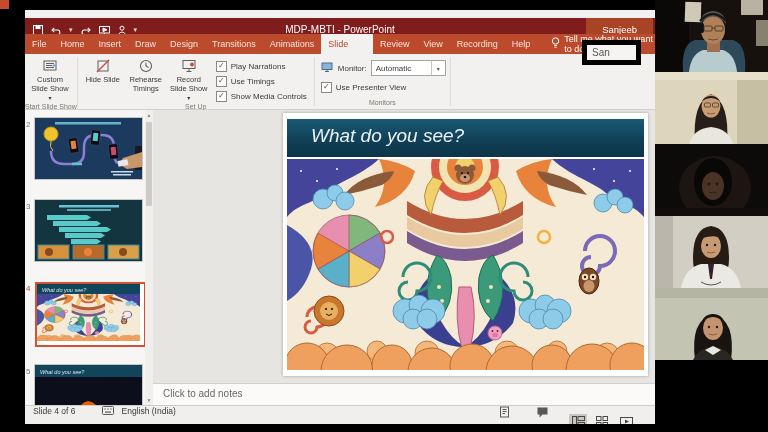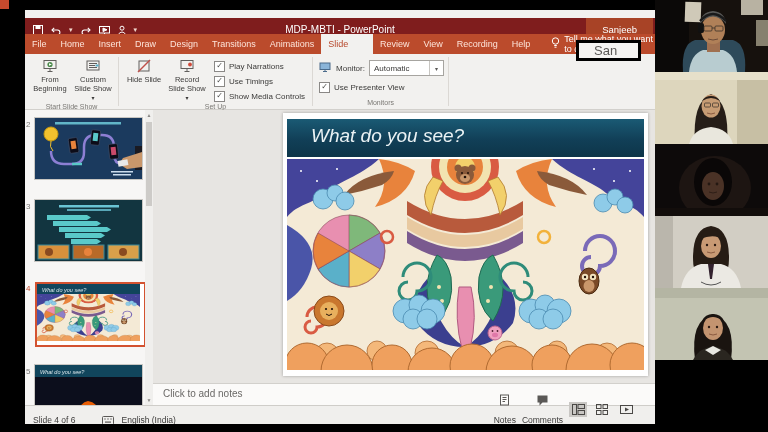--- a/index.html
+++ b/index.html
@@ -12,21 +12,21 @@
 
   .titlebar{position:absolute;left:0;top:8px;width:100%;height:24px;background:#7f1d1d;}
   .qat{position:absolute;left:8px;top:0;height:24px;display:flex;align-items:center;gap:7px;}
   .qat svg{display:block;}
   .qat .caret{color:#f3d9cf;font-size:7px;line-height:24px;}
   .win-title{position:absolute;left:0;top:0;width:100%;height:24px;line-height:24px;text-align:center;
     color:#fff;font-size:10px;}
   .account{position:absolute;right:2px;top:0;height:24px;line-height:24px;padding:0 16px;
     color:#fff;font-size:9.5px;background:#a84326;}
   .account-popup{position:absolute;right:14px;top:22px;width:44px;height:15px;background:#f5f4f2;
-    border:3px solid #000000;color:#5a5856;font-size:13px;line-height:15px;padding-left:15px;z-index:5;}
+    border:5px solid #000000;color:#5a5856;font-size:10px;line-height:15px;padding-left:5px;z-index:5;}
 
   .tabrow{position:absolute;left:0;top:24px;width:100%;height:20px;background:#bb4b2c;display:flex;}
   .tab{height:20px;line-height:20px;padding:0 7px;color:#fde4da;font-size:9px;cursor:default;}
   .tab.active{background:#f2f1ef;color:#b7472a;}
   .tellme{display:flex;align-items:center;gap:4px;margin-left:14px;color:#fff;font-size:9px;}
 
   .ribbon{position:absolute;left:0;top:44px;width:100%;height:55px;background:#f2f1ef;
     border-bottom:1px solid #d2d0cc;display:flex;}
   .rgroup{position:relative;height:100%;display:flex;flex-direction:column;}
   .rgroup .gbody{flex:1;display:flex;align-items:flex-start;padding:3px 4px 0 4px;gap:1px;}
@@ -67,21 +67,21 @@
   .slide-band{position:absolute;left:4px;top:6px;width:357px;height:38px;
     background:linear-gradient(180deg,#1a5a74 0%,#113f57 55%,#0d3549 100%);}
   .slide-band .t{position:absolute;left:24px;top:6px;color:#eaf2f4;font-size:19px;font-style:italic;}
   .slide-art{position:absolute;left:4px;top:46px;width:357px;height:211px;}
 
   .notes{position:absolute;left:128px;top:373px;width:502px;height:22px;background:#fbfaf9;
     border-top:1px solid #d2d0cc;}
   .notes .ph{position:absolute;left:10px;top:4px;font-size:10px;color:#6a6866;}
 
   .statusbar{position:absolute;left:0;top:395px;width:100%;height:19px;background:#f0efed;
-    border-top:1px solid #cfcdc9;display:flex;align-items:flex-end;font-size:8.5px;color:#3b3a39;}
+    border-top:1px solid #cfcdc9;display:flex;align-items:flex-start;font-size:8.5px;color:#3b3a39;}
   .statusbar .pos{margin-left:8px;}
   .statusbar .kb{margin-left:26px;display:flex;align-items:center;}
   .statusbar .lang{margin-left:8px;}
   .sb-right{margin-left:auto;display:flex;align-items:center;gap:6px;margin-right:20px;}
   .sb-item{display:flex;align-items:center;gap:7px;flex-direction:column;}
   .viewbtn{width:18px;height:15px;display:flex;align-items:center;justify-content:center;}
   .viewbtn.active{background:#c9c7c4;}
 
   
   .videos{position:absolute;left:655px;top:0;width:113px;height:432px;background:#000;}
@@ -308,51 +308,49 @@
         <span>Tell me what you want to do</span>
       </div>
     </div>
 
     <div class="ribbon">
       <div class="rgroup">
         <div class="gbody">
           <div class="rbtn">
             <span class="ricon"><svg width="16" height="16">
                   <g fill="none" stroke="#605e5c" stroke-width="1">
-                    <rect x="2" y="2.5" width="12" height="8"></rect>
-                    <path d="M8 10.5 v2.5 M5.5 13.5 h5"></path>
-                  </g>
-                  <circle cx="8" cy="6.5" r="2.6" fill="#4a8a4a"></circle>
-                  <polygon points="7,5.2 9.8,6.5 7,7.8" fill="#fff"></polygon>
-                </svg></span>
-            <span class="rlabel">From Beginning</span>
-          </div>
-          <div class="rbtn">
-            <span class="ricon"><svg width="16" height="16">
-                  <g fill="none" stroke="#605e5c" stroke-width="1">
                     <rect x="2" y="3" width="12" height="9"></rect>
                     <path d="M4 5.5 h8 M4 7.5 h6 M4 9.5 h8"></path>
                   </g>
                   <rect x="10.5" y="6.5" width="3" height="2" fill="#5ab0c9"></rect>
                 </svg></span>
             <span class="rlabel"><span>Custom Slide Show</span> <span class="dd">▾</span></span>
           </div>
         </div>
         <div class="gname">Start Slide Show</div>
       </div>
       <div class="gsep"></div>
 
       <div class="rgroup">
         <div class="gbody">
           <div class="rbtn">
             <span class="ricon"><svg width="16" height="16">
                   <rect x="3" y="3" width="10" height="10" fill="none" stroke="#605e5c"></rect>
                   <path d="M2 14 L14 2" stroke="#c0504a" stroke-width="1.4"></path>
                 </svg></span>
             <span class="rlabel">Hide Slide</span>
+          </div>
+          <div class="rbtn">
+            <span class="ricon"><svg width="16" height="16">
+                  <g fill="none" stroke="#605e5c" stroke-width="1.1">
+                    <circle cx="8" cy="8" r="5.5"></circle>
+                    <path d="M8 4.8 v3.2 l2.6 1.6"></path>
+                  </g>
+                </svg></span>
+            <span class="rlabel">Rehearse Timings</span>
           </div>
           <div class="rbtn">
             <span class="ricon"><svg width="16" height="16">
                   <g fill="none" stroke="#605e5c" stroke-width="1">
                     <rect x="2" y="2.5" width="12" height="8"></rect>
                     <path d="M8 10.5 v2.5 M5.5 13.5 h5"></path>
                   </g>
                   <circle cx="11" cy="6.5" r="1.9" fill="#d04a3a"></circle>
                 </svg></span>
             <span class="rlabel"><span>Record Slide Show</span> <span class="dd">▾</span></span>

